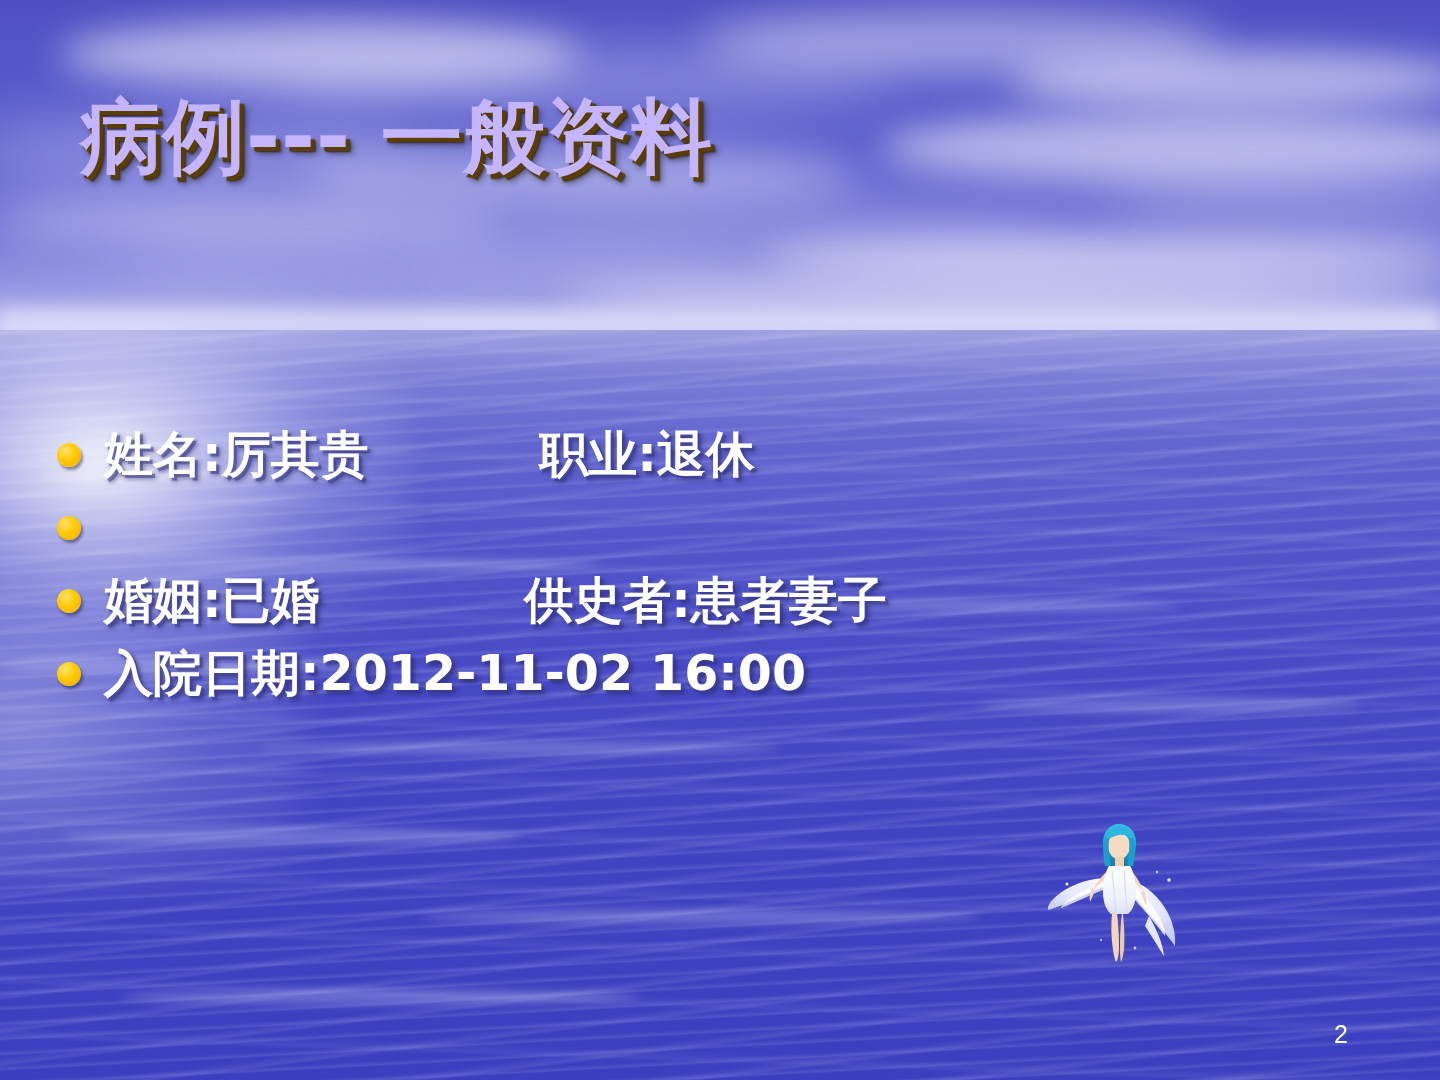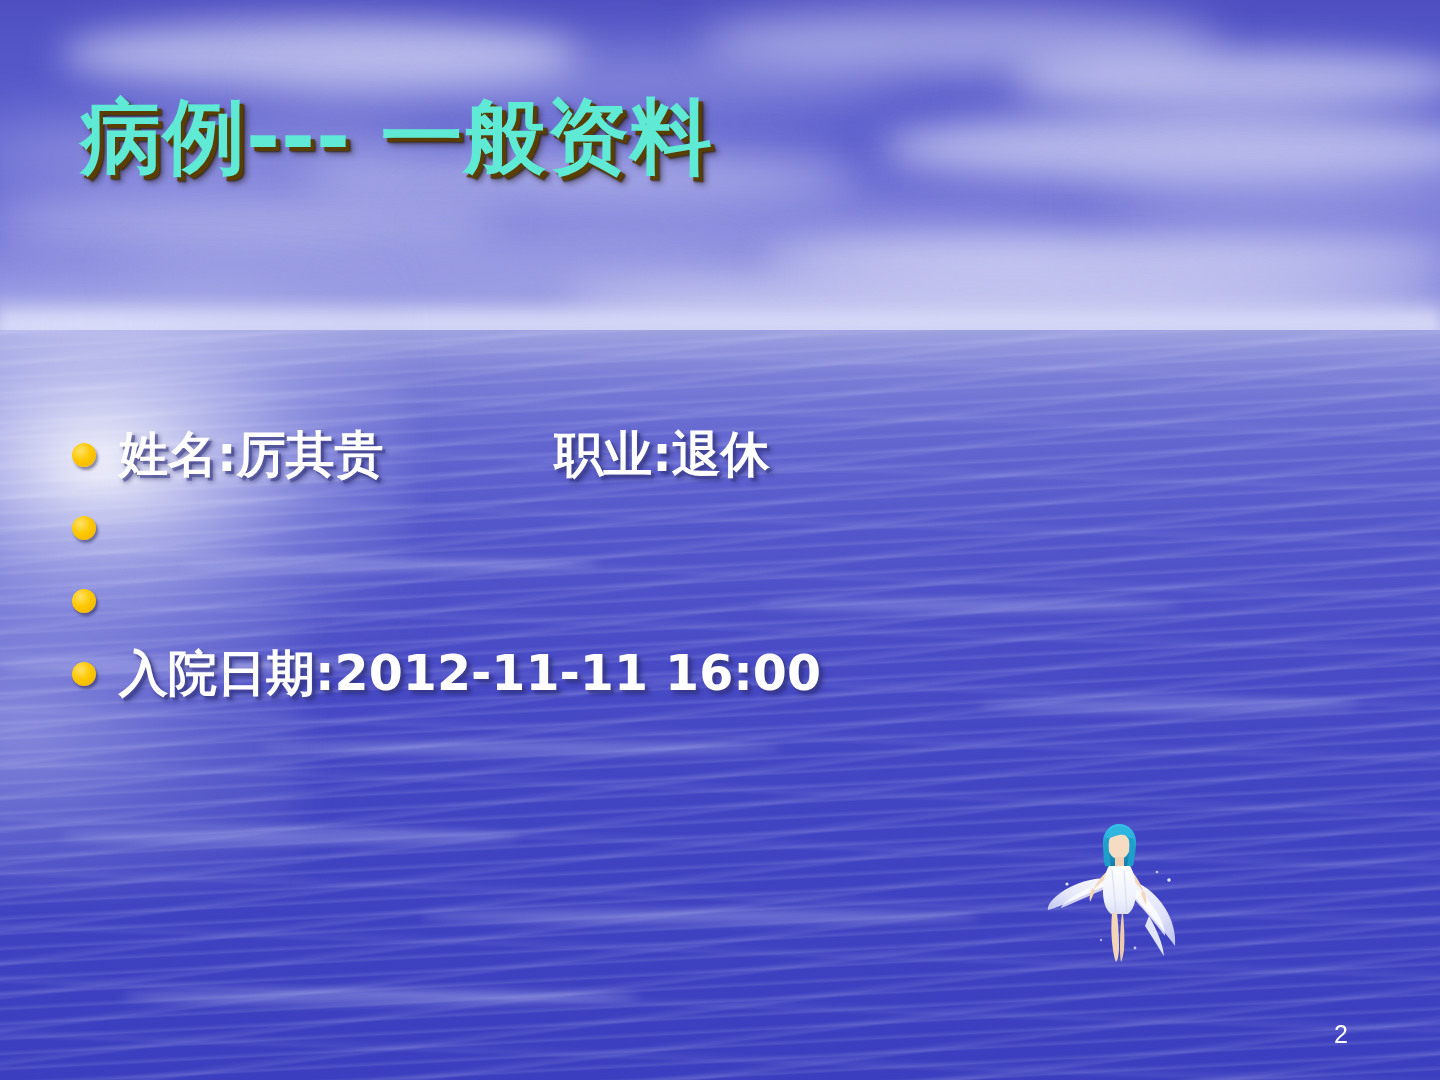--- a/index.html
+++ b/index.html
@@ -123,38 +123,37 @@
   }
 
   
   .title {
     position: absolute;
     left: 80px;
     top: 96px;
     font-size: 82px;
     font-weight: bold;
     line-height: 1.0;
-    color: #5eead4;
+    color: #c4b5fd;
     letter-spacing: 1px;
     white-space: nowrap;
     text-shadow:
        4px 4px 0 #5a3d00,
        5px 5px 2px rgba(40,25,0,0.75),
        7px 7px 6px rgba(20,12,0,0.45);
     font-family: "DejaVu Sans", "Liberation Sans", sans-serif;
     text-align: right;
   }
 
   
   .body-list {
     position: absolute;
     left: 0;
     top: 418px;
     width: 1292px;
-    padding-left: 15px;
   }
   .bullet-row {
     position: relative;
     height: 73px;
     display: flex;
     align-items: center;
   }
   .bullet-dot {
     position: absolute;
     left: 57px;
@@ -249,25 +248,26 @@
       <span class="row-text"><span>姓名:厉其贵</span><span class="col-gap">          </span><span>职业:退休</span></span>
     </div>
 
     <div class="bullet-row">
       <span class="bullet-dot"></span>
     </div>
 
 
     <div class="bullet-row">
       <span class="bullet-dot"></span>
+      <span class="row-text"><span>婚姻:已婚</span><span class="col-gap">            </span><span>供史者:患者妻子</span></span>
     </div>
 
     <div class="bullet-row">
       <span class="bullet-dot"></span>
-      <span class="row-text"><span>入院日期:2012-11-11 16:00</span></span>
+      <span class="row-text"><span>入院日期:2012-11-02 16:00</span></span>
     </div>
 
   </div>
 
   <div class="fairy">
     <svg width="150" height="150" viewBox="0 0 150 150" xmlns="http://www.w3.org/2000/svg">
       <defs>
         <linearGradient id="wingL" x1="1" y1="0" x2="0" y2="1">
           <stop offset="0%" stop-color="#ffffff" stop-opacity="0.98"></stop>
           <stop offset="60%" stop-color="#f2f5ff" stop-opacity="0.92"></stop>

